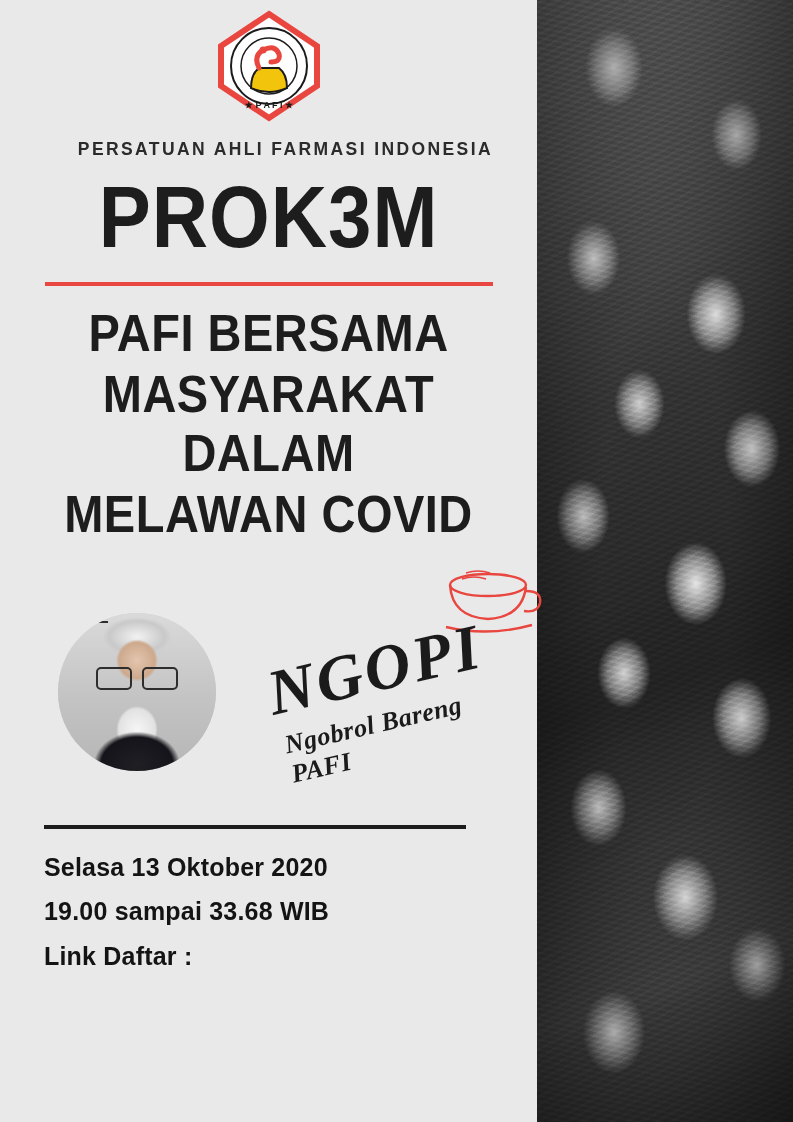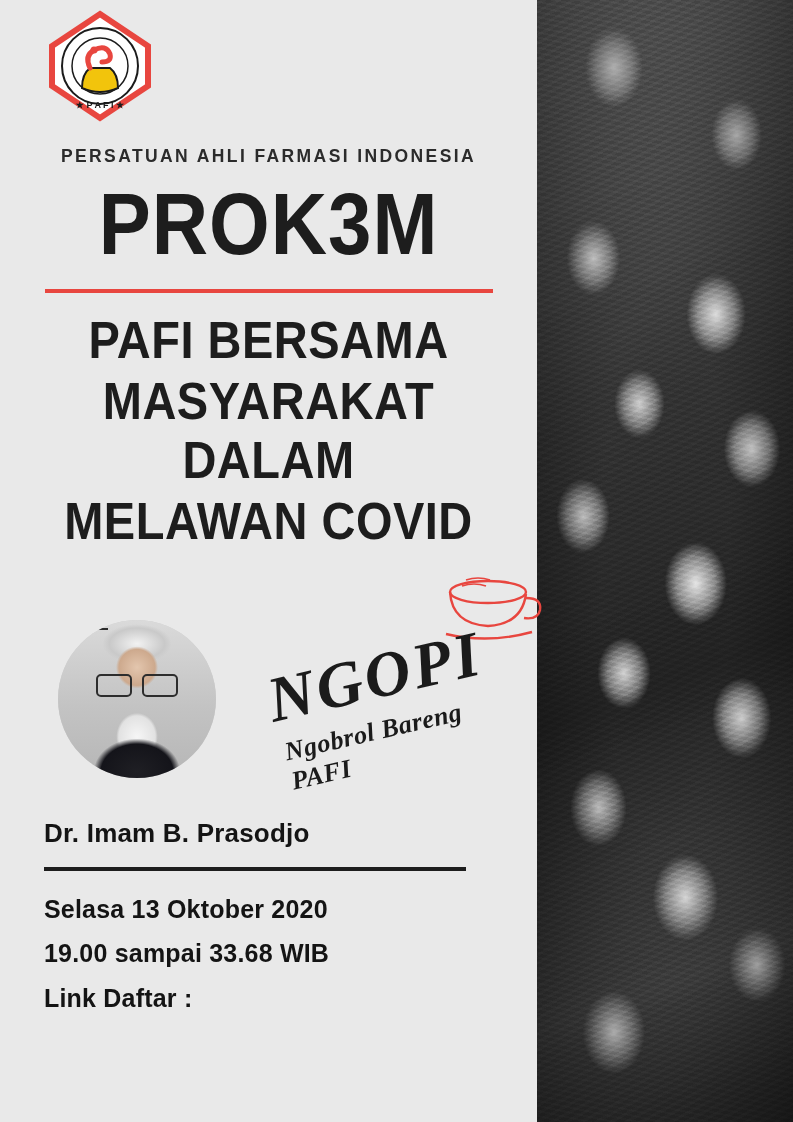--- a/index.html
+++ b/index.html
@@ -59,37 +59,37 @@
   
   .left {
     position: absolute;
     top: 0; left: 0;
     width: 537px; height: 1122px;
     padding: 0 44px;
   }
 
   
   .logo-wrap {
-    display: flex; 
+    display: flex; justify-content: center;
     margin-top: 10px;
   }
   .logo {
     width: 112px; height: 112px;
     position: relative;
   }
   .logo svg { display: block; }
 
   
   .org-name {
-    text-align: center;
+    text-align: right;
     font-size: 17.5px;
     letter-spacing: 2.4px;
     font-weight: 600;
     color: #2b2b2b;
-    margin-top: 24px;
+    margin-top: 17px;
     font-family: "Liberation Sans", sans-serif;
   }
   .prok3m {
     text-align: center;
     font-size: 78px;
     line-height: 0.98;
     font-weight: 800;
     letter-spacing: 1px;
     color: #1d1d1d;
     margin-top: 14px;
@@ -276,21 +276,20 @@
           <path d="M6 68 Q48 78 92 66" fill="none" stroke="#e8463f" stroke-width="2.4"></path>
           <path d="M22 20 Q34 16 46 20" fill="none" stroke="#e8463f" stroke-width="1.6"></path>
           <path d="M26 14 Q38 10 50 14" fill="none" stroke="#e8463f" stroke-width="1.6"></path>
         </svg>
       </div>
 
       <div class="ngopi">NGOPI</div>
       <div class="ngopi-sub">Ngobrol Bareng PAFI</div>
     </div>
 
-    <div class="speaker-name">Dr. Imam B. Prasodjo</div>
 
     <div class="rule2"></div>
 
     <div class="details">
       <div>Selasa 13 Oktober 2020</div>
       <div>19.00 sampai 33.68 WIB</div>
       <div>Link Daftar :</div>
 
     </div>
 

